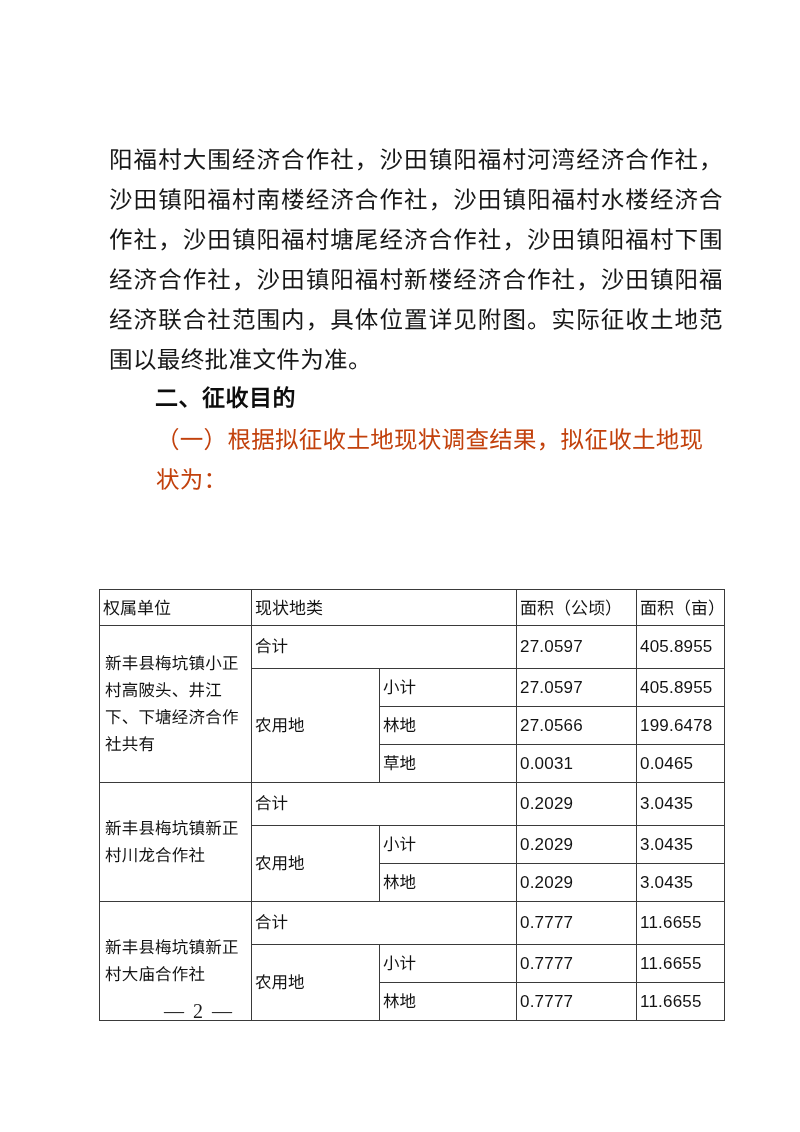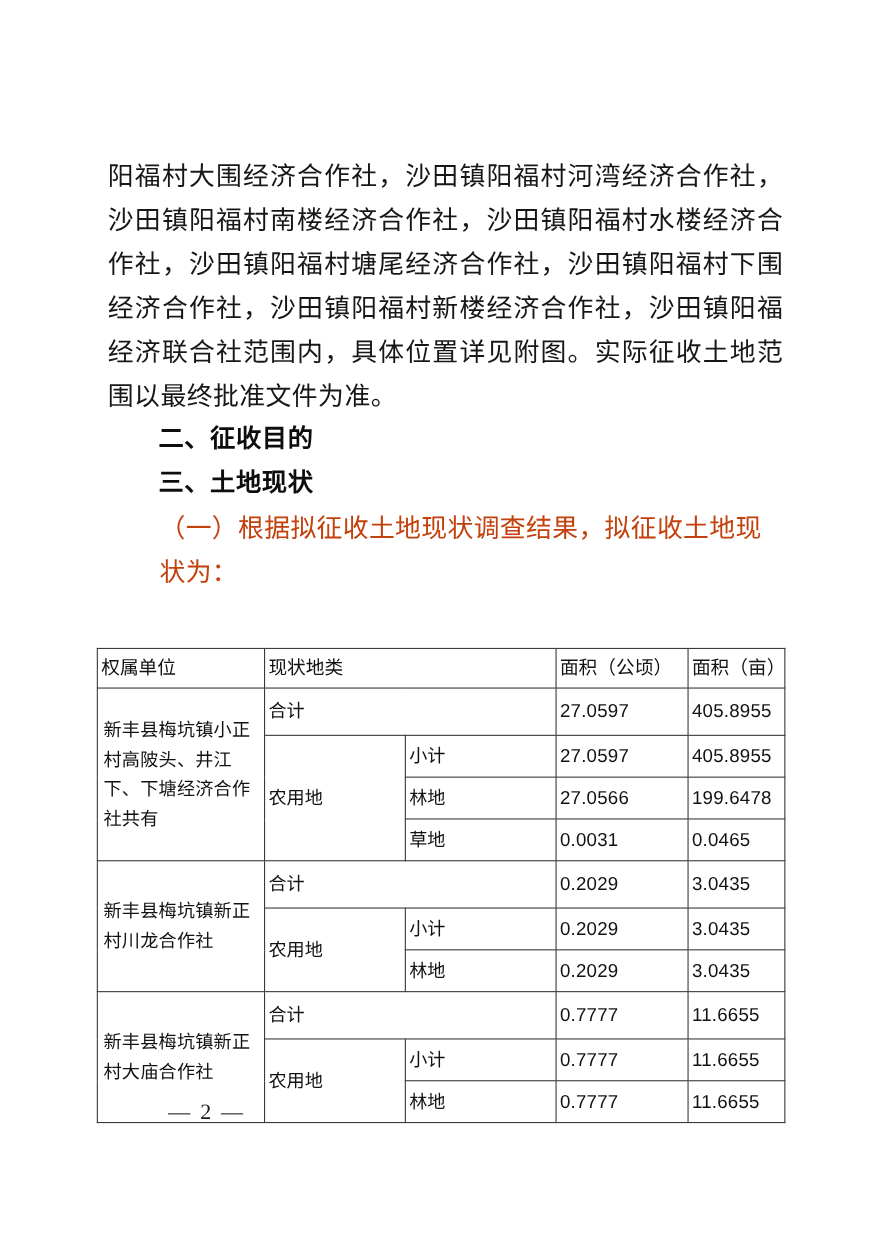--- a/index.html
+++ b/index.html
@@ -13,21 +13,21 @@
     height: 1132px;
     position: relative;
     overflow: hidden;
     font-family: "DejaVu Serif", "Liberation Serif", serif;
     color: #151515;
     -webkit-font-smoothing: antialiased;
   }
 
   .page {
     position: absolute;
-    left: 0;
+    left: 11px;
     top: 0;
     width: 679px;
     height: 1132px;
     background: #fff;
   }
 
   
   .content {
     position: absolute;
     left: 98px;
@@ -138,21 +138,20 @@
 
 <div class="page">
 
   <div class="content">
 
     <p class="para">阳福村大围经济合作社，沙田镇阳福村河湾经济合作社，沙田镇阳福村南楼经济合作社，沙田镇阳福村水楼经济合作社，沙田镇阳福村塘尾经济合作社，沙田镇阳福村下围经济合作社，沙田镇阳福村新楼经济合作社，沙田镇阳福经济联合社范围内，具体位置详见附图。实际征收土地范围以最终批准文件为准。</p>
 
     <h2 class="heading">二、征收目的</h2>
 
 
-    <h2 class="heading">三、土地现状</h2>
 
     <p class="subpara">（一）根据拟征收土地现状调查结果，拟征收土地现状为：</p>
   </div>
 
   <div class="table-wrap">
     <table class="land">
       <colgroup>
         <col class="c1">
           <col class="c2">
           <col class="c3">

